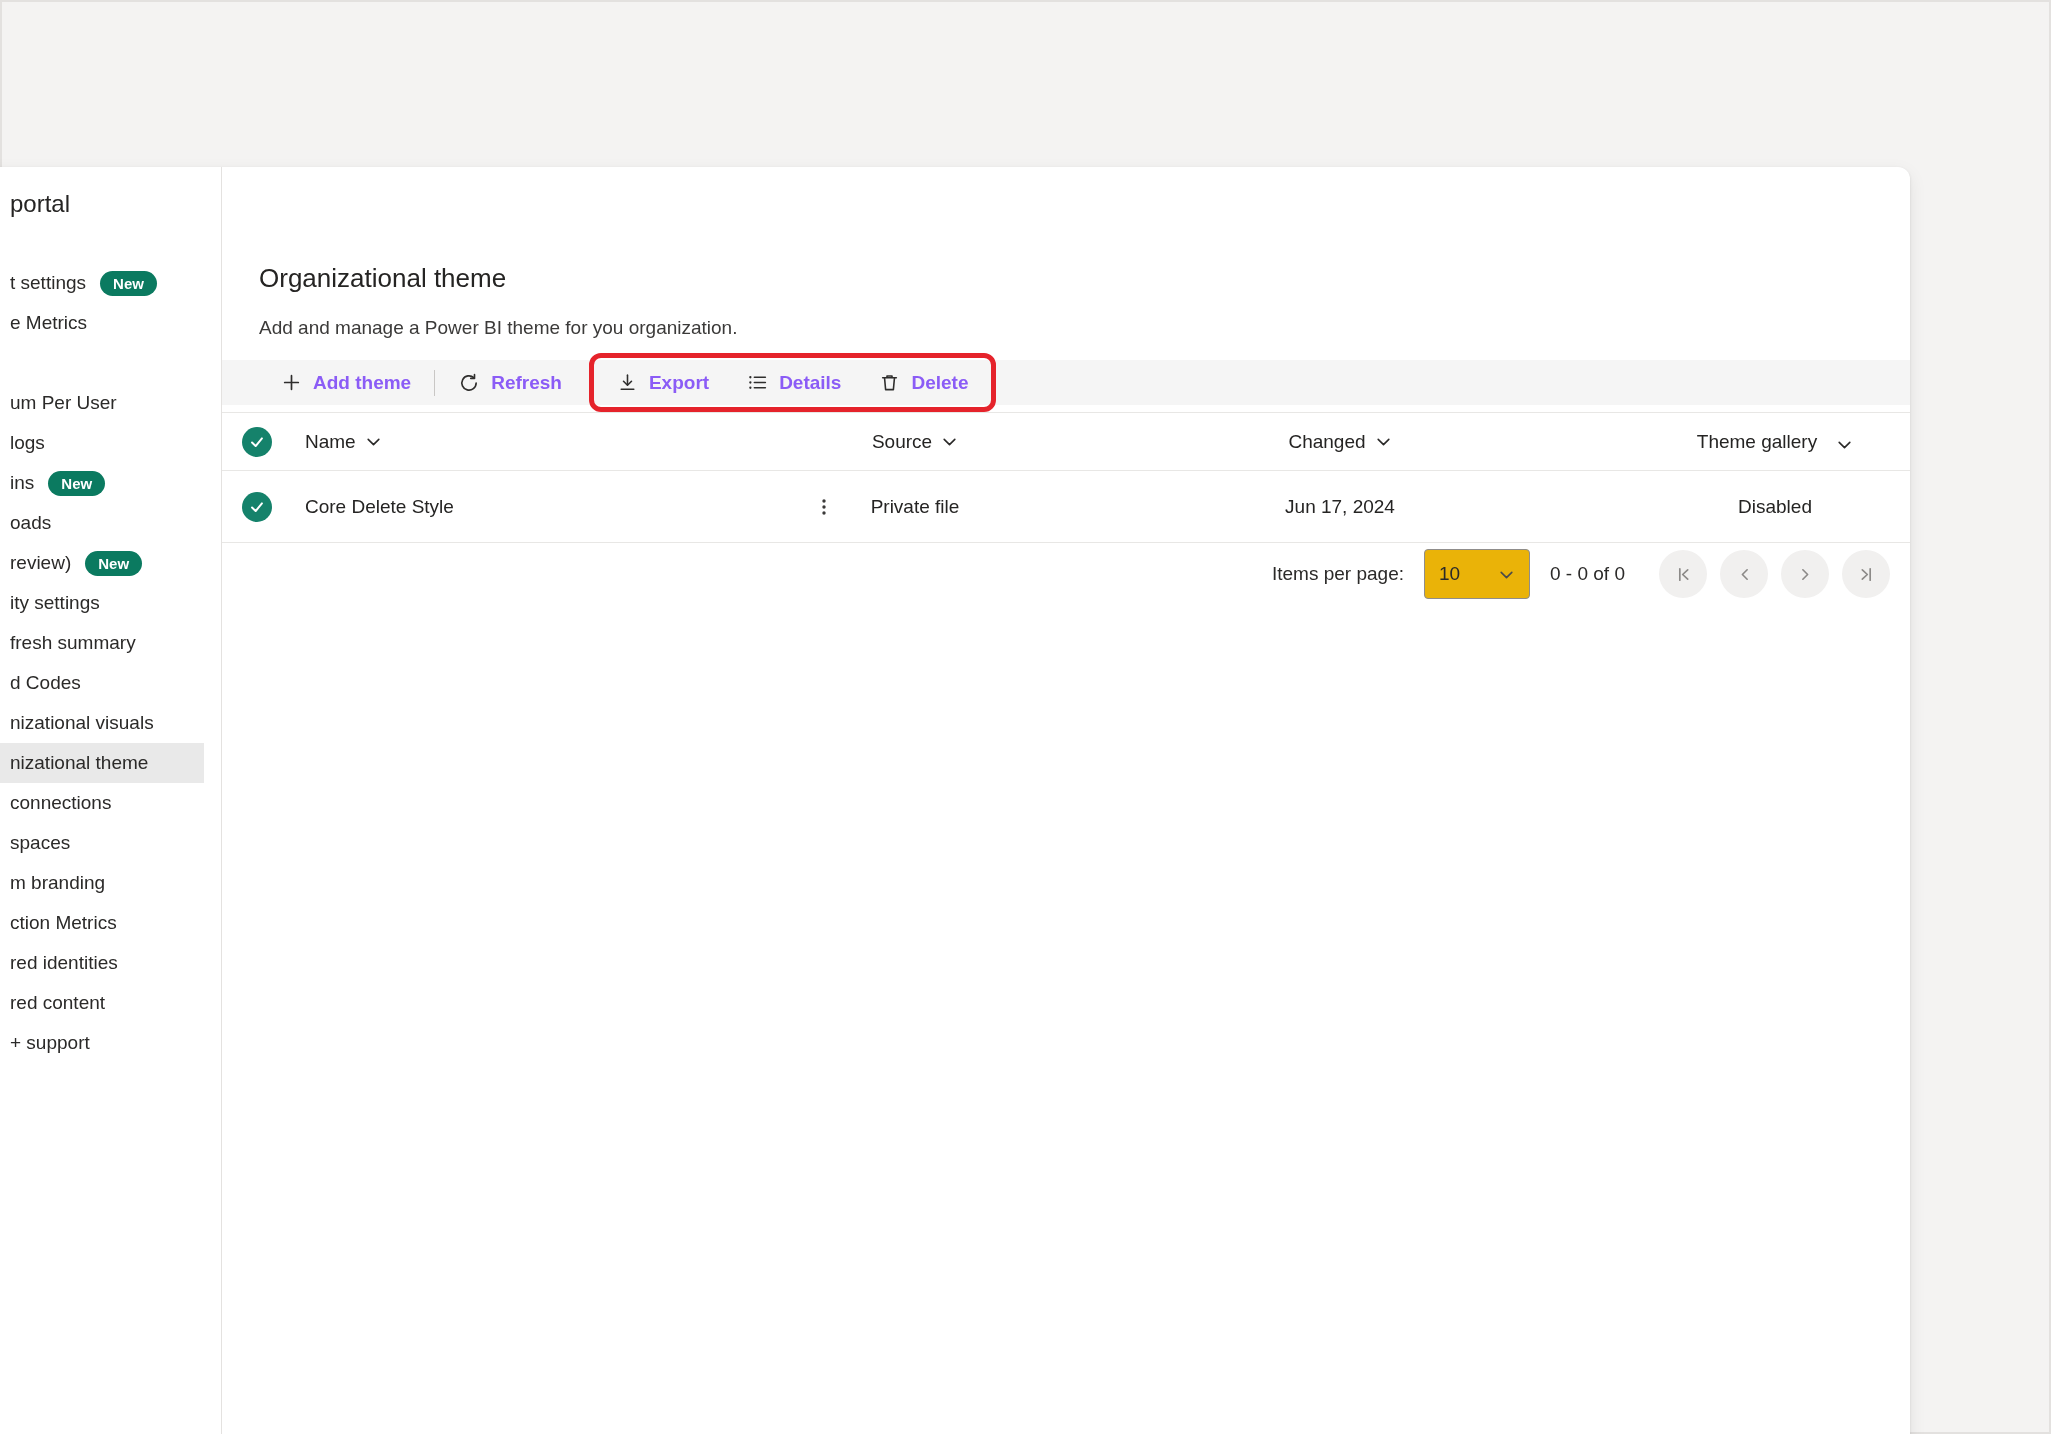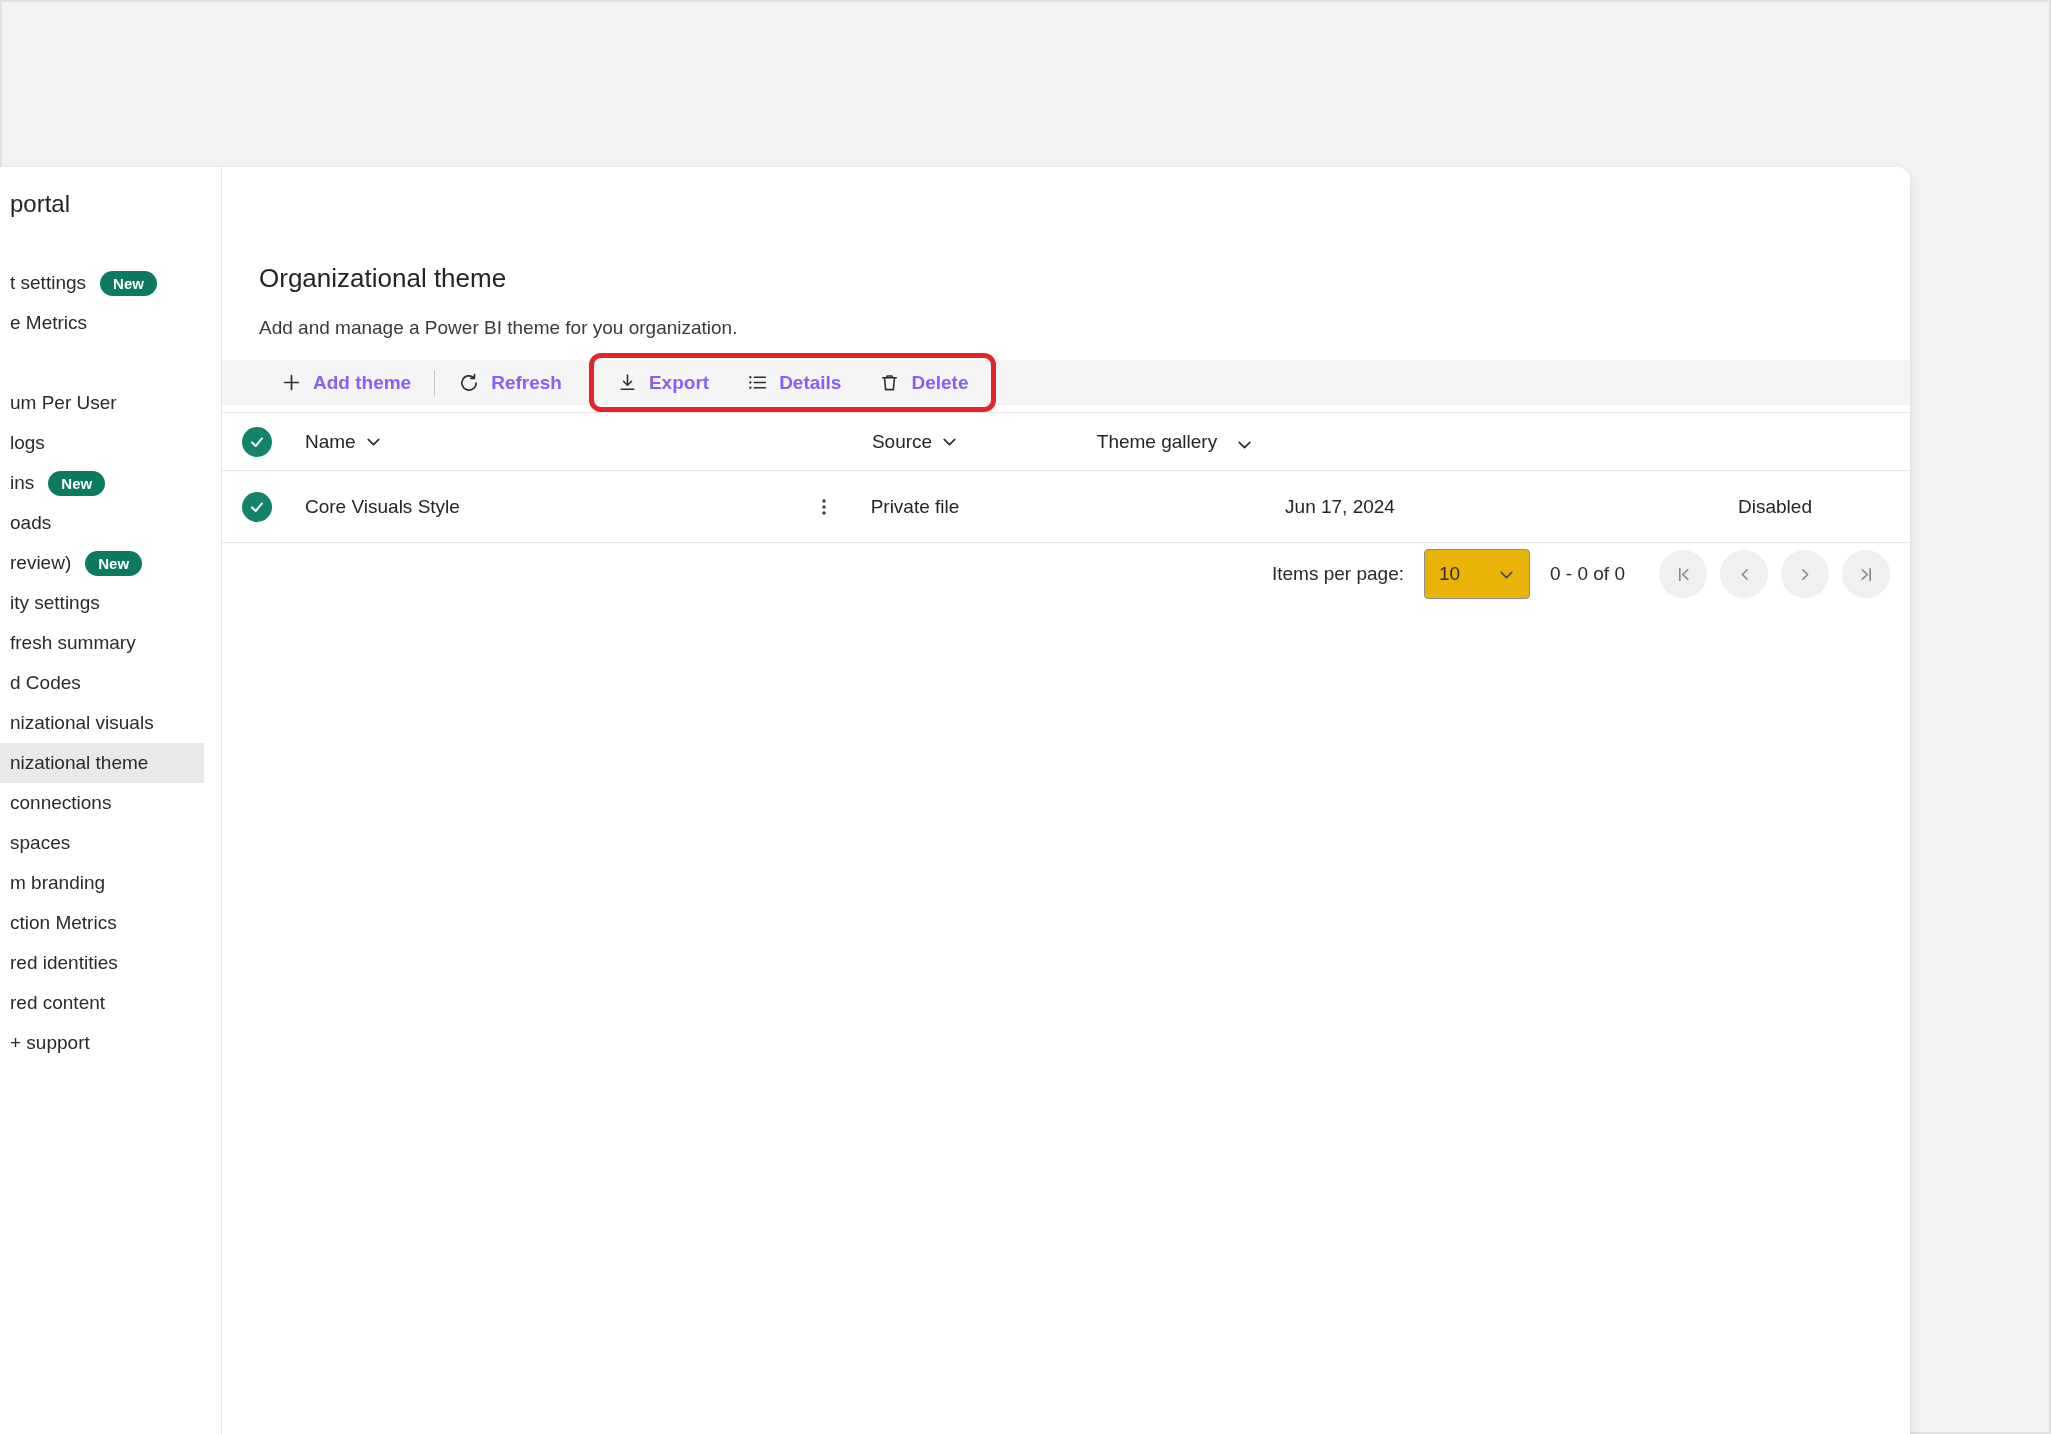--- a/index.html
+++ b/index.html
@@ -249,40 +249,48 @@
         </span>
       </div>
       <div class="col-source">
         <span>Source</span>
         <span class="sort-chev">
           <svg width="17" height="17" viewBox="0 0 16 16">
               <path d="M3 6l5 5 5-5" fill="none" stroke="#2b2a29" stroke-width="1.5" stroke-linecap="round" stroke-linejoin="round"></path>
             </svg>
         </span>
       </div>
+      <div class="col-changed">
+        <span>Changed</span>
+        <span class="sort-chev">
+          <svg width="17" height="17" viewBox="0 0 16 16">
+              <path d="M3 6l5 5 5-5" fill="none" stroke="#2b2a29" stroke-width="1.5" stroke-linecap="round" stroke-linejoin="round"></path>
+            </svg>
+        </span>
+      </div>
       <div class="col-gallery">
         <span>Theme gallery</span>
         <span class="sort-chev">
           <svg width="17" height="17" viewBox="0 0 16 16">
               <path d="M3 6l5 5 5-5" fill="none" stroke="#2b2a29" stroke-width="1.5" stroke-linecap="round" stroke-linejoin="round"></path>
             </svg>
         </span>
       </div>
     </div>
 
     <div class="trow">
       <div class="col-check">
         <span class="check">
           <svg width="18" height="18" viewBox="0 0 20 20">
               <path d="M4.5 10.5l4 4 7-8.5" fill="none" stroke="#fff" stroke-width="2.2" stroke-linecap="round" stroke-linejoin="round"></path>
             </svg>
         </span>
       </div>
       <div class="col-name">
-        <span>Core Visuals Style</span>
+        <span>Core Delete Style</span>
       </div>
       <div class="row-more">
         <svg width="20" height="20" viewBox="0 0 20 20">
             <circle cx="10" cy="4" r="1.7" fill="#3b3a39"></circle>
             <circle cx="10" cy="10" r="1.7" fill="#3b3a39"></circle>
             <circle cx="10" cy="16" r="1.7" fill="#3b3a39"></circle>
           </svg>
       </div>
       <div class="col-source">
         <span>Private file</span>

